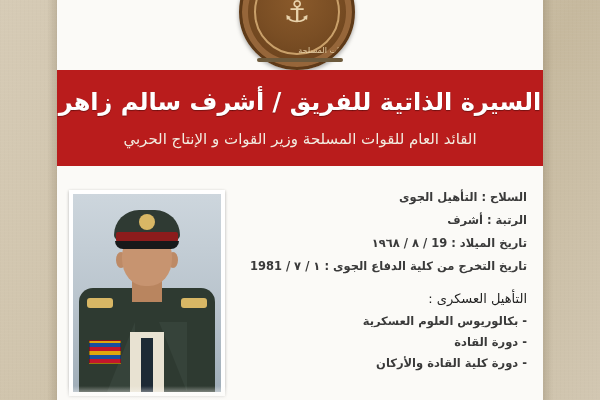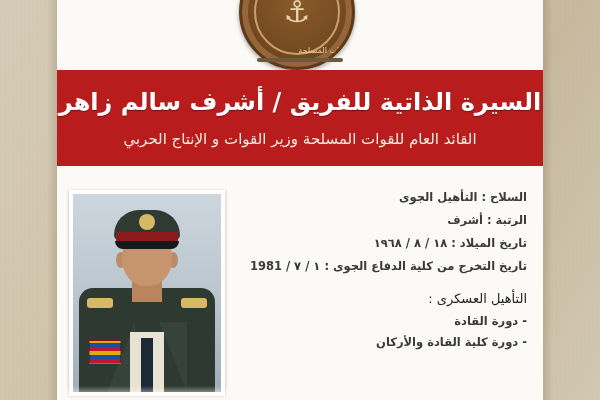--- a/index.html
+++ b/index.html
@@ -221,22 +221,23 @@
       <div class="p-cap"></div>
       <div class="p-cap-badge"></div>
       <div class="p-cap-band"></div>
       <div class="p-cap-peak"></div>
     </div>
   </div>
 
   <div class="info">
     <p class="line">السلاح : التأهيل الجوى</p>
     <p class="line">الرتبة : أشرف</p>
-    <p class="line">تاريخ الميلاد : ١٨ / ٨ / ١٩٦٨</p>
+    <p class="line">تاريخ الميلاد : 19 / ٨ / ١٩٦٨</p>
     <p class="line">تاريخ التخرج من كلية الدفاع الجوى : ١ / ٧ / 1981</p>
 
     <p class="section-title">التأهيل العسكرى :</p>
+    <p class="bullet">- بكالوريوس العلوم العسكرية</p>
     <p class="bullet">- دورة القادة</p>
     <p class="bullet">- دورة كلية القادة والأركان</p>
   </div>
 
   <div class="fade-bottom"></div>
 </div>
 
 </body></html>

